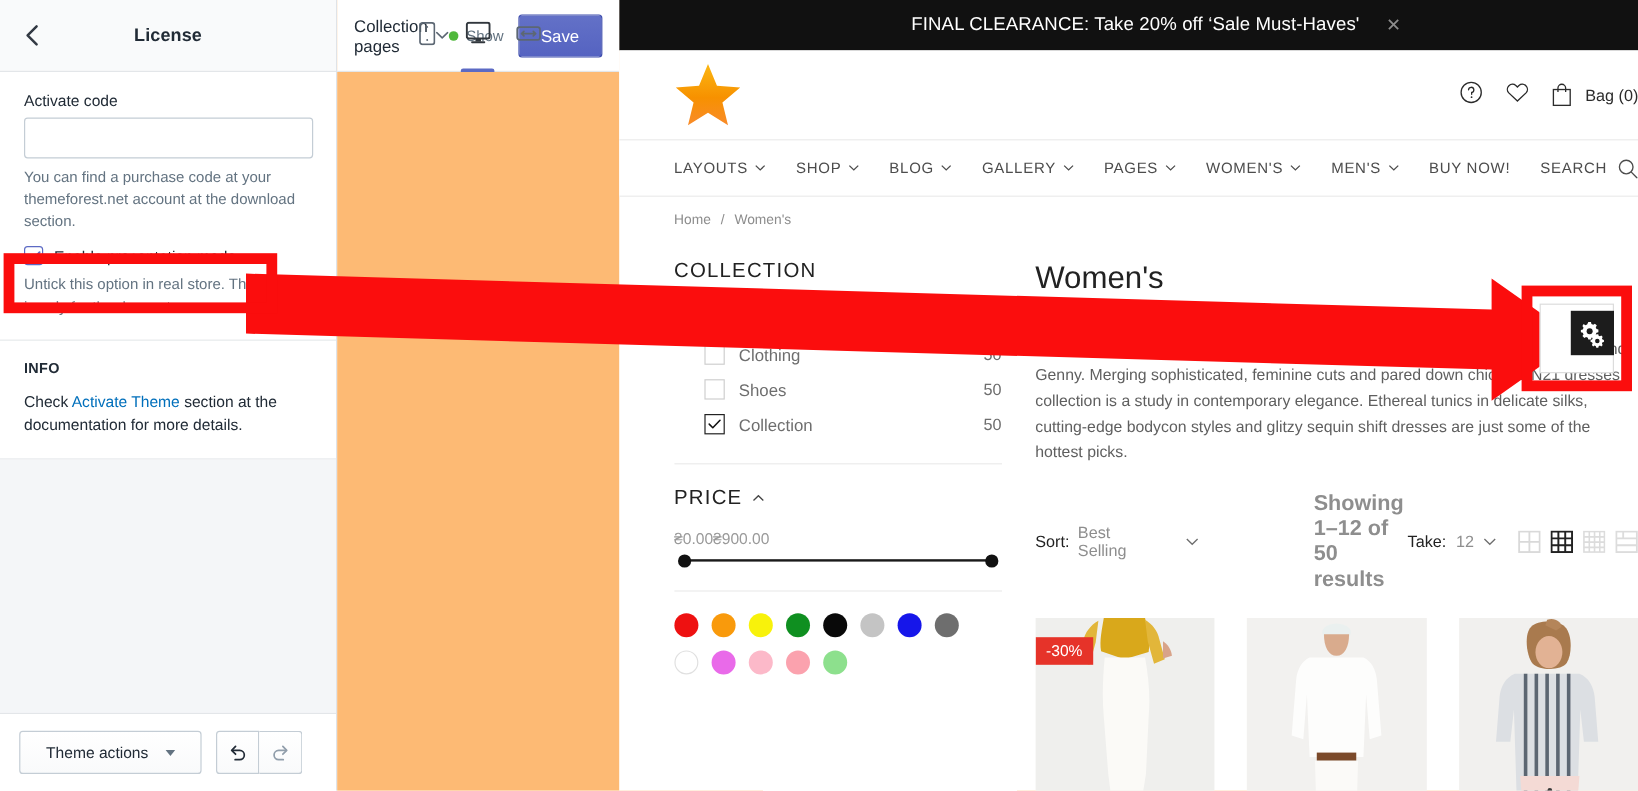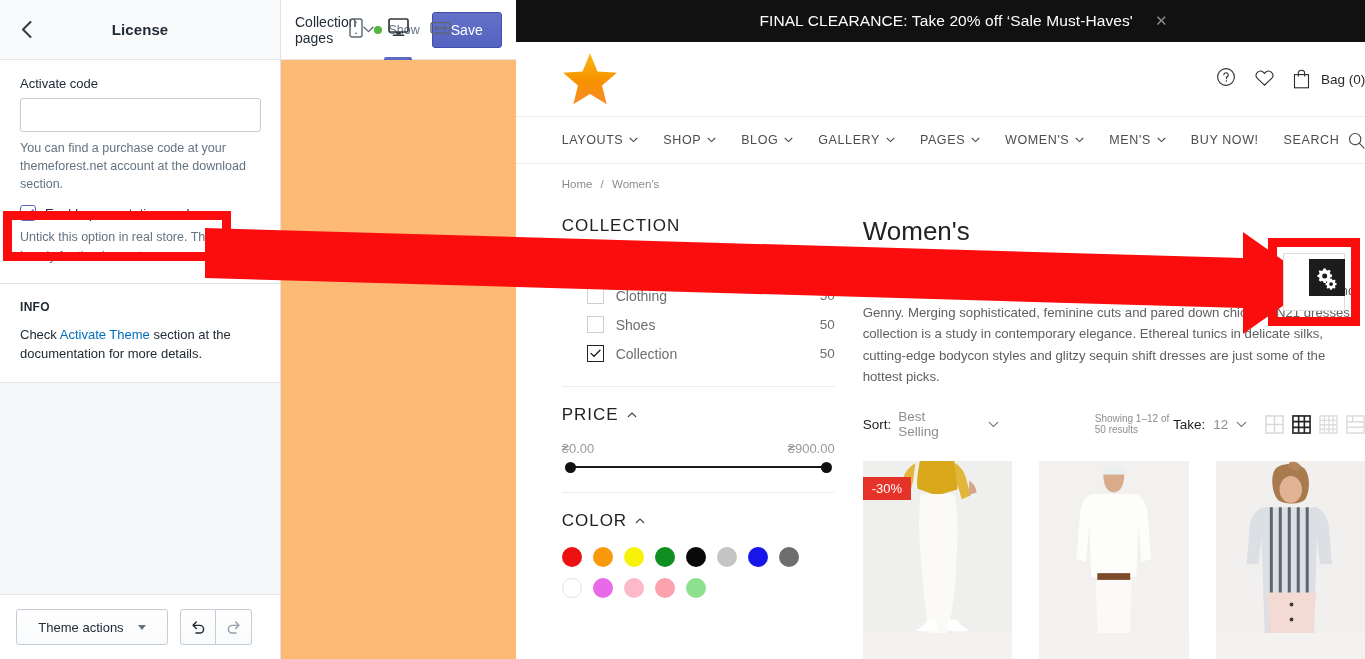--- a/index.html
+++ b/index.html
@@ -184,36 +184,36 @@
   }
   .filter-row .fbox {
     width:17px; height:17px; flex:0 0 17px; border:1px solid #cfcfcf; background:#fff; margin-right:12px;
     display:flex;align-items:center;justify-content:center;
   }
   .filter-row .fbox.checked { border-color:#222; }
   .filter-row .fname { color:#6e6e6e; display:flex; align-items:center; gap:7px; }
   .filter-row.child { padding-left: 25px; text-align: right; }
   .filter-row .fcount { margin-left:auto; color:#6e6e6e; font-size:13.5px; }
   .divider { height:1px; background:#ececec; margin: 18px 0; }
-  .price-row { display:flex; justify-content:space-between; font-size:13px; color:#9a9a9a; margin-bottom:4px; }
+  .price-row { display:flex; font-size:13px; color:#9a9a9a; margin-bottom:4px; }
   .price-track { position:relative; height:14px; margin: 2px 3px 0 3px; }
   .price-line { position:absolute; top:6px; left:4px; right:4px; height:2px; background:#1a1a1a; }
   .price-knob { position:absolute; top:2px; width:11px; height:11px; border-radius:50%; background:#111; cursor:pointer; }
   .swatches { display:flex; flex-wrap:wrap; gap:11px; max-width: 245px; }
   .swatch { width:20px; height:20px; border-radius:50%; cursor:pointer; }
   .swatch.outline { border:1px solid #e0e0e0; }
 
   .results { flex: 1 1 auto; min-width: 0; padding-top: 38px; }
   .results-h1 { font-size: 26px; color:#222; font-weight:400; margin-bottom: 12px; }
   .results-desc { font-size: 13.2px; line-height: 1.62; color:#5f5f5f; max-width: 712px; }
   .toolbar-row { display:flex; align-items:center; margin-top: 22px; }
   .sort-wrap { display:flex; align-items:center; gap:7px; font-size:13.5px; color:#222; }
   .sort-wrap .muted { color:#8e8e8e; }
   .sort-chev { margin-left: 42px; color:#6e6e6e; display:flex; }
-  .showing { margin-left: 96px; font-size:10px; color:#8e8e8e; }
+  .showing { margin-left: 96px; font-size:18px; color:#8e8e8e;font-weight:bold; }
   .show-wrap { margin-left:auto; display:flex; align-items:center; gap:8px; font-size:13.5px; color:#222; }
   .grid-icons { display:flex; align-items:center; gap:8px; margin-left: 18px; }
   .grid-ic { width:19px; height:19px; cursor:pointer; }
 
   .product-grid { display:flex; gap: 27px; margin-top: 22px; }
   .product-card { flex:1 1 0; position:relative; height: 230px; overflow:hidden; background:#f3f2f0; }
   .sale-badge {
     position:absolute; top:16px; left:0; background:#e63329; color:#fff;
     font-size:13px; padding: 4px 9px; z-index: 3;
   }
@@ -500,26 +500,20 @@
               <span>₴900.00</span>
             </div>
             <div class="price-track">
               <div class="price-line"></div>
               <div class="price-knob" style="left:0"></div>
               <div class="price-knob" style="right:0"></div>
             </div>
 
             <div class="divider"></div>
 
-            <div class="filter-title">
-              <span>COLOR</span>
-              <svg width="10" height="6" viewBox="0 0 10 6" class="chev-up">
-                  <path d="M.9 5 5 1.1 9.1 5" fill="none" stroke="#444" stroke-width="1.1"></path>
-                </svg>
-            </div>
             <div class="swatches" id="swatch-holder">
                 <span class="swatch" style="background: rgb(238, 17, 17);"></span>
                 <span class="swatch" style="background: rgb(249, 154, 12);"></span>
                 <span class="swatch" style="background: rgb(248, 242, 11);"></span>
                 <span class="swatch" style="background: rgb(15, 143, 32);"></span>
                 <span class="swatch" style="background: rgb(9, 9, 9);"></span>
                 <span class="swatch" style="background: rgb(196, 196, 196);"></span>
                 <span class="swatch" style="background: rgb(22, 22, 234);"></span>
                 <span class="swatch" style="background: rgb(110, 110, 110);"></span>
                 <span class="swatch outline" style="background: rgb(255, 255, 255);"></span>

